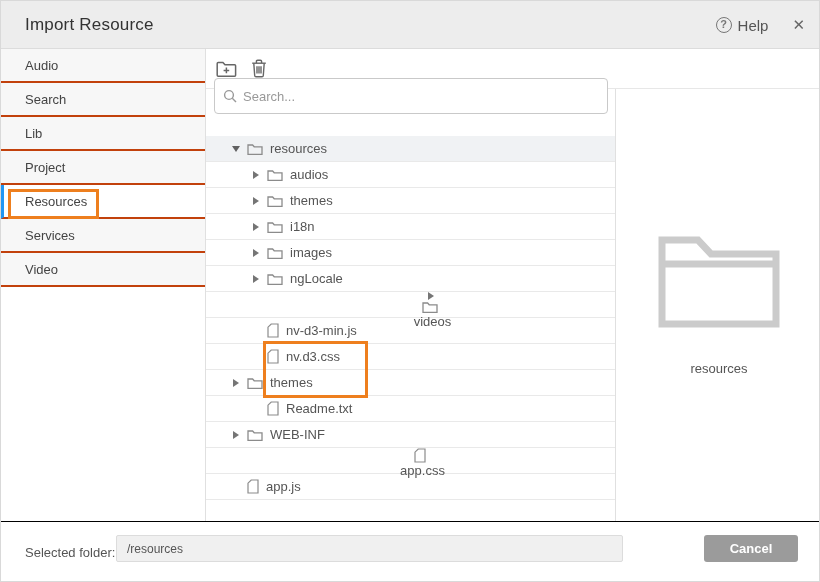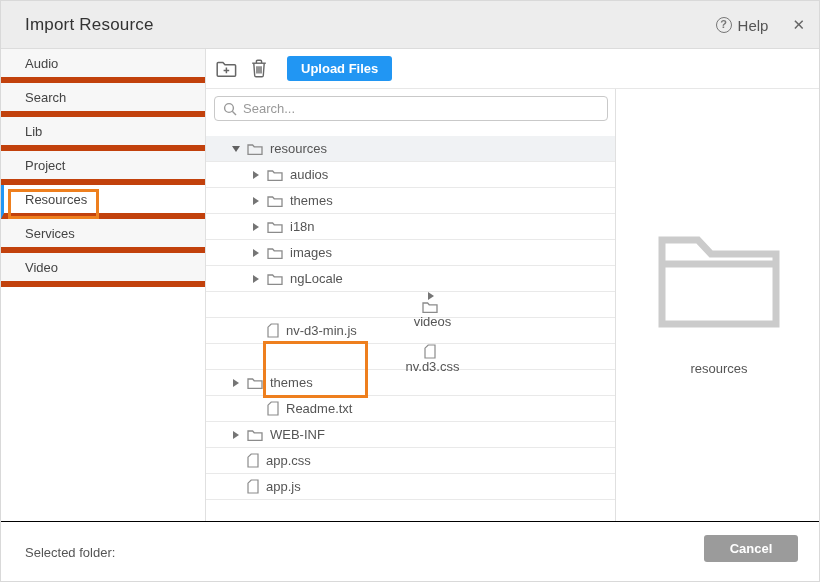--- a/index.html
+++ b/index.html
@@ -21,21 +21,21 @@
   .qmark {
     width:16px; height:16px; border:1.4px solid #777; border-radius:50%;
     color:#777; font-size:11px; line-height:13px; text-align:center; font-weight:bold;
   }
   .help-label { font-size:15px; color:#555; }
   .close-x { font-size:15px; color:#666; margin-left:14px; cursor:pointer; }
 
   
   .sidebar { position:absolute; left:0; top:48px; width:205px; height:472px; background:#fff; border-right:1px solid #e0e0e0; }
   .side-item {
-    height:34px; background:#f7f7f7; border-bottom:6px solid #c2410c;
+    height:34px; background:#f7f7f7; border-bottom:2px solid #c2410c;
     display:flex; align-items:center; padding-left:24px;
     font-size:13px; color:#444; cursor:pointer;
   }
   .side-item.selected { background:#fff; border-left:3px solid #2196f3; padding-left:21px; }
 
   
   .toolbar {
     position:absolute; left:205px; top:48px; width:615px; height:40px;
     border-bottom:1px solid #e7e7e7; background:#fff;
     display:flex; align-items:center; padding-left:10px; gap:14px;
@@ -43,21 +43,21 @@
   .tool-icon { display:flex; align-items:center; cursor:pointer; }
   .upload-btn {
     border:none; color:#fff; font-size:13px; font-weight:bold;
     font-family:"Liberation Sans", sans-serif;
     height:25px; padding:0 14px; border-radius:3px; cursor:pointer; margin-left:6px;
     background:#2196f3;
   }
 
   
   .search-box {
-    position:absolute; left:213px; top:95px; width:394px; height:25px;
+    position:absolute; left:213px; top:77px; width:394px; height:36px;
     border:1px solid #c9c9c9; border-radius:4px; background:#fff;
     display:flex; align-items:center; padding:0 8px; gap:6px;
   }
   .search-input {
     border:none; outline:none; flex:1; font-size:13px; color:#555;
     font-family:"Liberation Sans", sans-serif; background:transparent;
   }
   .search-input::placeholder { color:#999; }
 
   
@@ -148,21 +148,20 @@
     </svg>
   </span>
   <span class="tool-icon">
     <svg width="16" height="19" viewBox="0 0 16 19" fill="none" stroke="#666" stroke-width="1.4">
       <path d="M1.2 4.2 H14.8"></path>
       <path d="M5.4 4 V2.4 Q5.4 1.2 6.6 1.2 H9.4 Q10.6 1.2 10.6 2.4 V4"></path>
       <path d="M2.8 4.4 L3.7 16.5 Q3.8 17.7 5 17.7 H11 Q12.2 17.7 12.3 16.5 L13.2 4.4"></path>
       <path d="M6 7.2 V14.6 M8 7.2 V14.6 M10 7.2 V14.6"></path>
     </svg>
   </span>
-  <button class="upload-btn" style="background: rgb(33, 150, 243);">Upload Files</button>
 </div>
 
 <div class="search-box">
   <svg width="14" height="14" viewBox="0 0 14 14" fill="none" stroke="#999" stroke-width="1.4">
     <circle cx="6" cy="6" r="4.4"></circle>
       <path d="M9.3 9.3 L13 13"></path>
   </svg>
   <input class="search-input" type="text" placeholder="Search..." style="">
 </div>
 
@@ -246,21 +245,21 @@
     </div>
     <div class="tree-row" style="padding-left: 44px;">
       <span class="tw"></span>
       <span class="node-icon">
         <svg width="12" height="15" viewBox="0 0 12 15" fill="none" stroke="#8b8b8b" stroke-width="1.2">
           <path d="M4.2 1 H11 V14 H1 V4.2 Z"></path>
         </svg>
       </span>
       <span class="node-label">nv-d3-min.js</span>
     </div>
-    <div class="tree-row" style="padding-left: 44px; flex-direction: column;">
+    <div class="tree-row" style="padding-left: 44px;">
       <span class="tw"></span>
       <span class="node-icon">
         <svg width="12" height="15" viewBox="0 0 12 15" fill="none" stroke="#8b8b8b" stroke-width="1.2">
           <path d="M4.2 1 H11 V14 H1 V4.2 Z"></path>
         </svg>
       </span>
       <span class="node-label">nv.d3.css</span>
     </div>
     <div class="tree-row" style="padding-left: 24px;">
       <span class="tw">
@@ -286,21 +285,21 @@
       <span class="tw">
         <span class="arrow-right"></span>
       </span>
       <span class="node-icon">
         <svg width="16" height="14" viewBox="0 0 16 14" fill="none" stroke="#8b8b8b" stroke-width="1.3">
           <path d="M1 12.4 V3 H5.6 L7.2 4.8 H15 V12.4 Z"></path>
         </svg>
       </span>
       <span class="node-label">WEB-INF</span>
     </div>
-    <div class="tree-row" style="padding-left: 24px;">
+    <div class="tree-row" style="padding-left: 24px; flex-direction: column;">
       <span class="tw"></span>
       <span class="node-icon">
         <svg width="12" height="15" viewBox="0 0 12 15" fill="none" stroke="#8b8b8b" stroke-width="1.2">
           <path d="M4.2 1 H11 V14 H1 V4.2 Z"></path>
         </svg>
       </span>
       <span class="node-label">app.css</span>
     </div>
     <div class="tree-row" style="padding-left: 24px;">
       <span class="tw"></span>
@@ -317,17 +316,18 @@
 <div class="preview">
   <svg class="big-folder" width="122" height="94" viewBox="0 0 122 94" fill="none" stroke="#cbcbcb" stroke-width="7">
     <path d="M4 90 V6 H40 L53 20 H118 V90 Z"></path>
     <path d="M4 30 H118"></path>
   </svg>
   <div class="preview-label">resources</div>
 </div>
 
 <div class="footer">
   <span class="footer-label">Selected folder:</span>
+  <input class="path-input" type="text" value="/resources" style="">
   <button class="cancel-btn" style="background: rgb(155, 155, 155);">Cancel</button>
 </div>
 
 <div class="annotation anno-sidebar" style="border-color: rgb(238, 127, 30);"></div>
 <div class="annotation anno-tree" style="border-color: rgb(238, 127, 30);"></div>
 
 </body></html>

